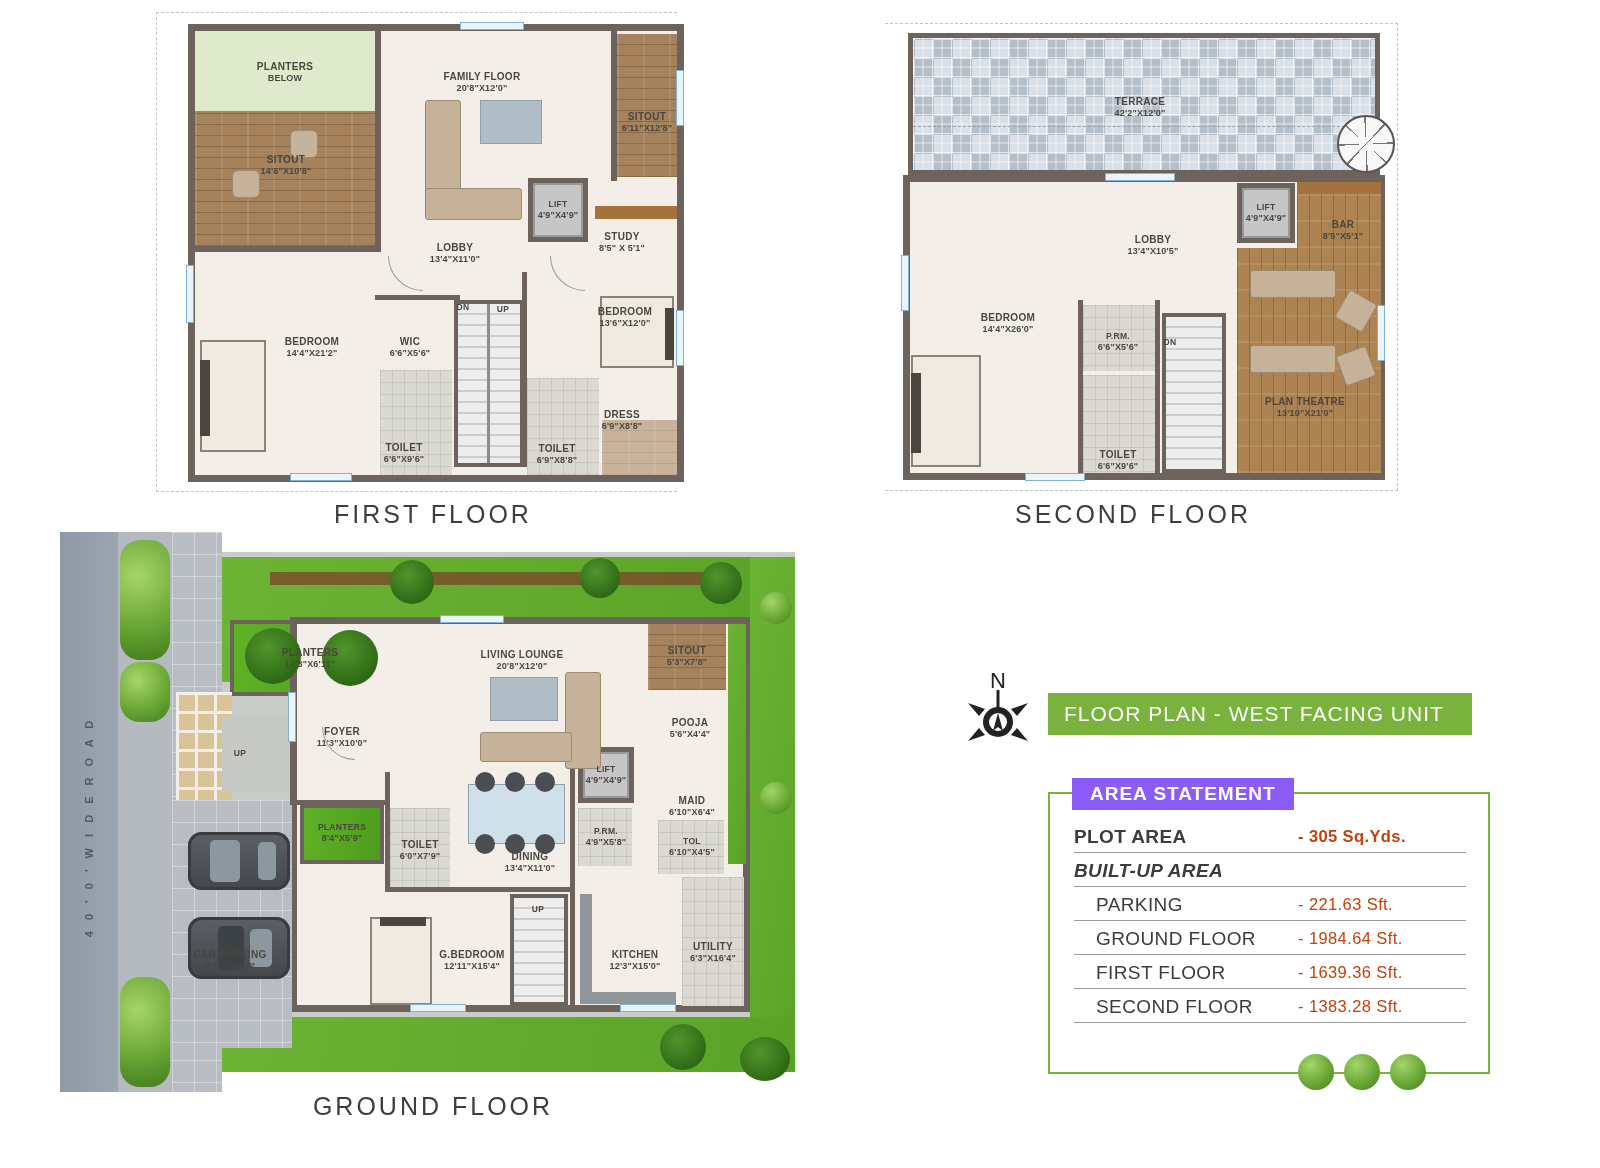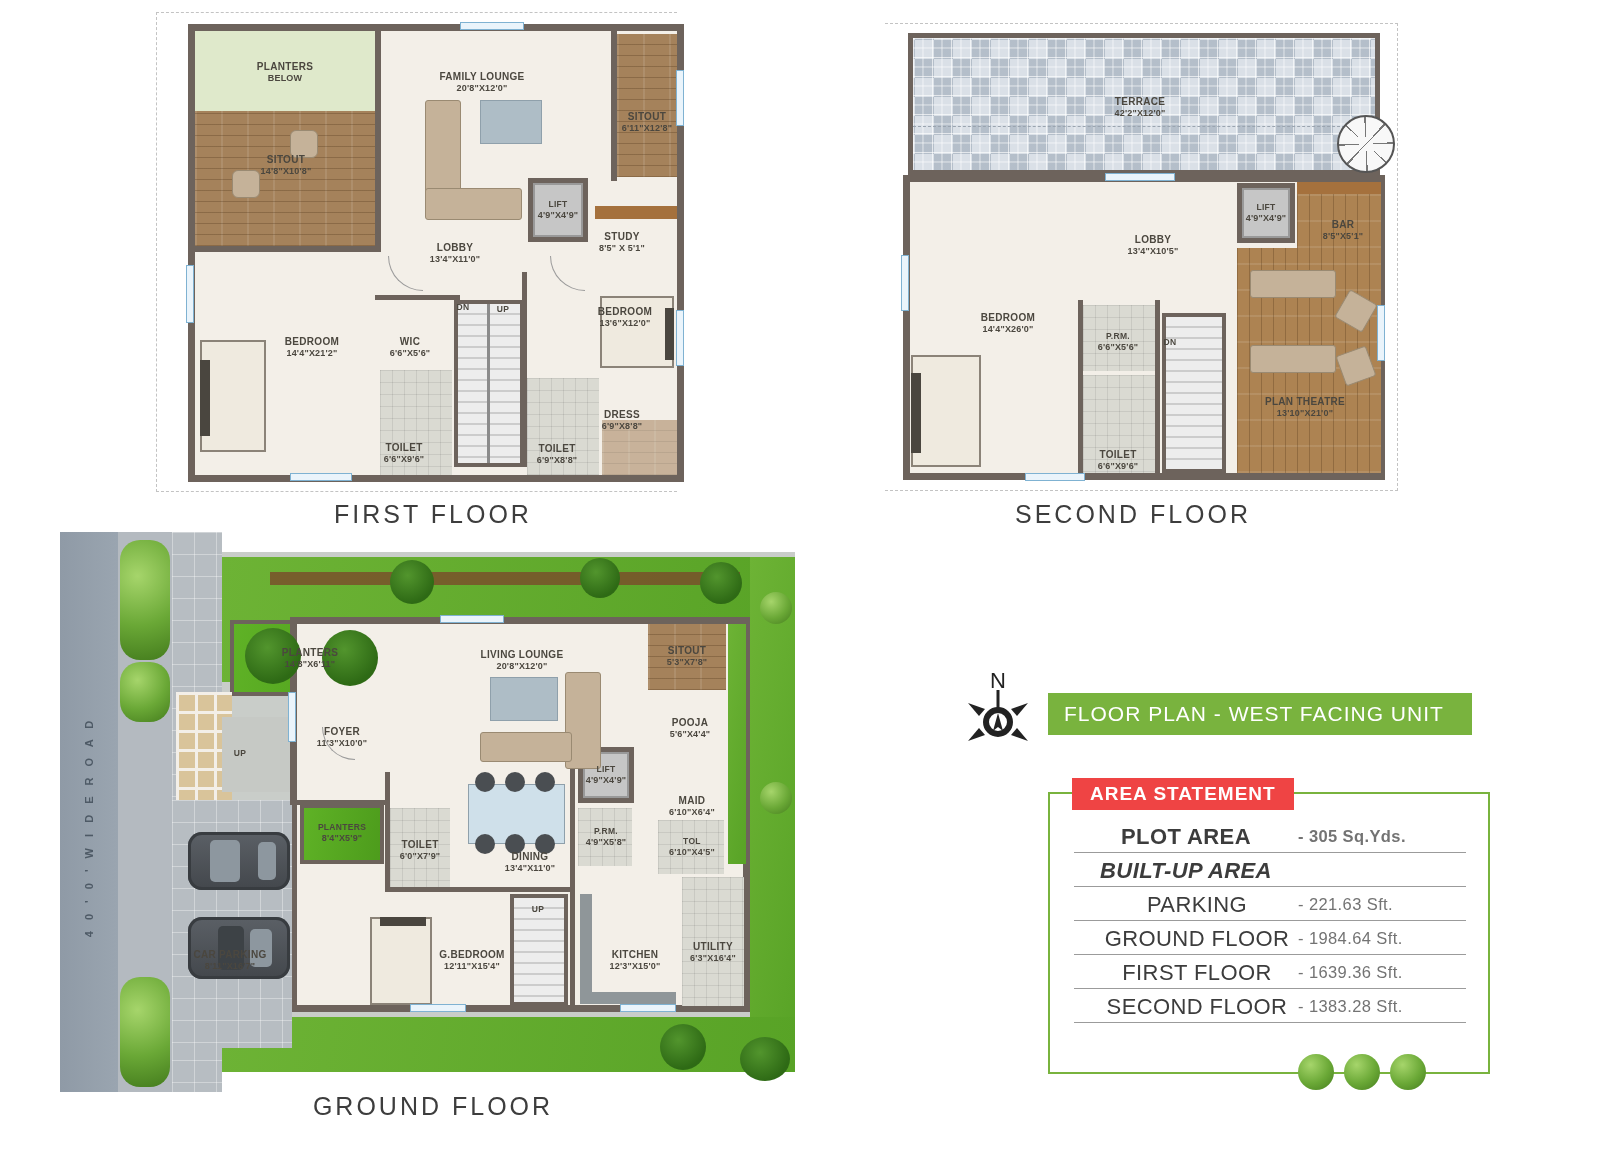--- a/index.html
+++ b/index.html
@@ -36,24 +36,24 @@
   .rug{background:#aebdc6;border:1px solid #8fa0ab;}
   .car{background:linear-gradient(180deg,#5b6066,#43474c);border-radius:14px;box-shadow:inset 0 0 0 3px #383c40;}
   .car .glass{position:absolute;background:#8d979f;border-radius:5px;}
   .bush{border-radius:50%;background:radial-gradient(circle at 35% 30%,#a6d56b,#6aa836 55%,#447c1d);}
   .tree{border-radius:50%;background:radial-gradient(circle at 40% 35%,#52952d,#2e6a15 70%);}
   .dash{border:1px dashed #c3c3c3;}
   .arc{position:absolute;border:1.5px solid #9a9a9a;border-radius:0 0 0 100%;border-top:none;border-right:none;}
   
   .banner{position:absolute;background:#79b33e;color:#fff;font-size:21px;letter-spacing:1px;line-height:42px;padding-left:16px;box-sizing:border-box;z-index:6;}
   .areabox{position:absolute;border:2px solid #79b33e;box-sizing:border-box;z-index:6;background:#fff;}
-  .areatab{position:absolute;background:#ef4444;color:#fff;font-size:19px;font-weight:bold;letter-spacing:1px;line-height:32px;padding:0 18px;z-index:7;}
+  .areatab{position:absolute;background:#8b5cf6;color:#fff;font-size:19px;font-weight:bold;letter-spacing:1px;line-height:32px;padding:0 18px;z-index:7;}
   .arow{position:absolute;left:24px;right:22px;height:33px;display:flex;align-items:center;}
-  .arow .lab{flex:1;font-size:22px;color:#3c3c3c;letter-spacing:.4px;text-align:center;}
-  .arow .val{width:168px;font-size:16.5px;color:#737373;letter-spacing:.4px;}
+  .arow .lab{flex:1;font-size:19px;color:#3c3c3c;letter-spacing:.4px;}
+  .arow .val{width:168px;font-size:16.5px;color:#c2410c;letter-spacing:.4px;}
   .arow.bold .lab,.arow.bold .val{font-weight:bold;}
   .arow.indent .lab{padding-left:22px;}
   .arow .rule{position:absolute;left:0;right:0;bottom:0;height:1px;background:#9b9b9b;}
   .compassN{position:absolute;transform:translate(-50%,0);font-size:22px;color:#222;z-index:6;}
 </style>
 </head>
 <body>
 
 <div class="plan" style="left:170px;top:10px;width:540px;height:492px;">
   <div class="abs dash" style="left:-14px;top:2px;width:520px;height:478px;border-right:none;"></div>
@@ -97,21 +97,21 @@
 
   <div class="rl" style="left:115px;top:62px;">
       <b>PLANTERS</b>
       <i>BELOW</i>
     </div>
   <div class="rl" style="left:116px;top:155px;">
       <b>SITOUT</b>
       <i>14'8"X10'8"</i>
     </div>
   <div class="rl" style="left:312px;top:72px;">
-      <b>FAMILY LOUNGE</b>
+      <b>FAMILY FLOOR</b>
       <i>20'8"X12'0"</i>
     </div>
   <div class="rl" style="left:477px;top:112px;">
       <b>SITOUT</b>
       <i>6'11"X12'8"</i>
     </div>
   <div class="rl sm" style="left:388px;top:200px;">
       <b>LIFT</b>
       <i>4'9"X4'9"</i>
     </div>

